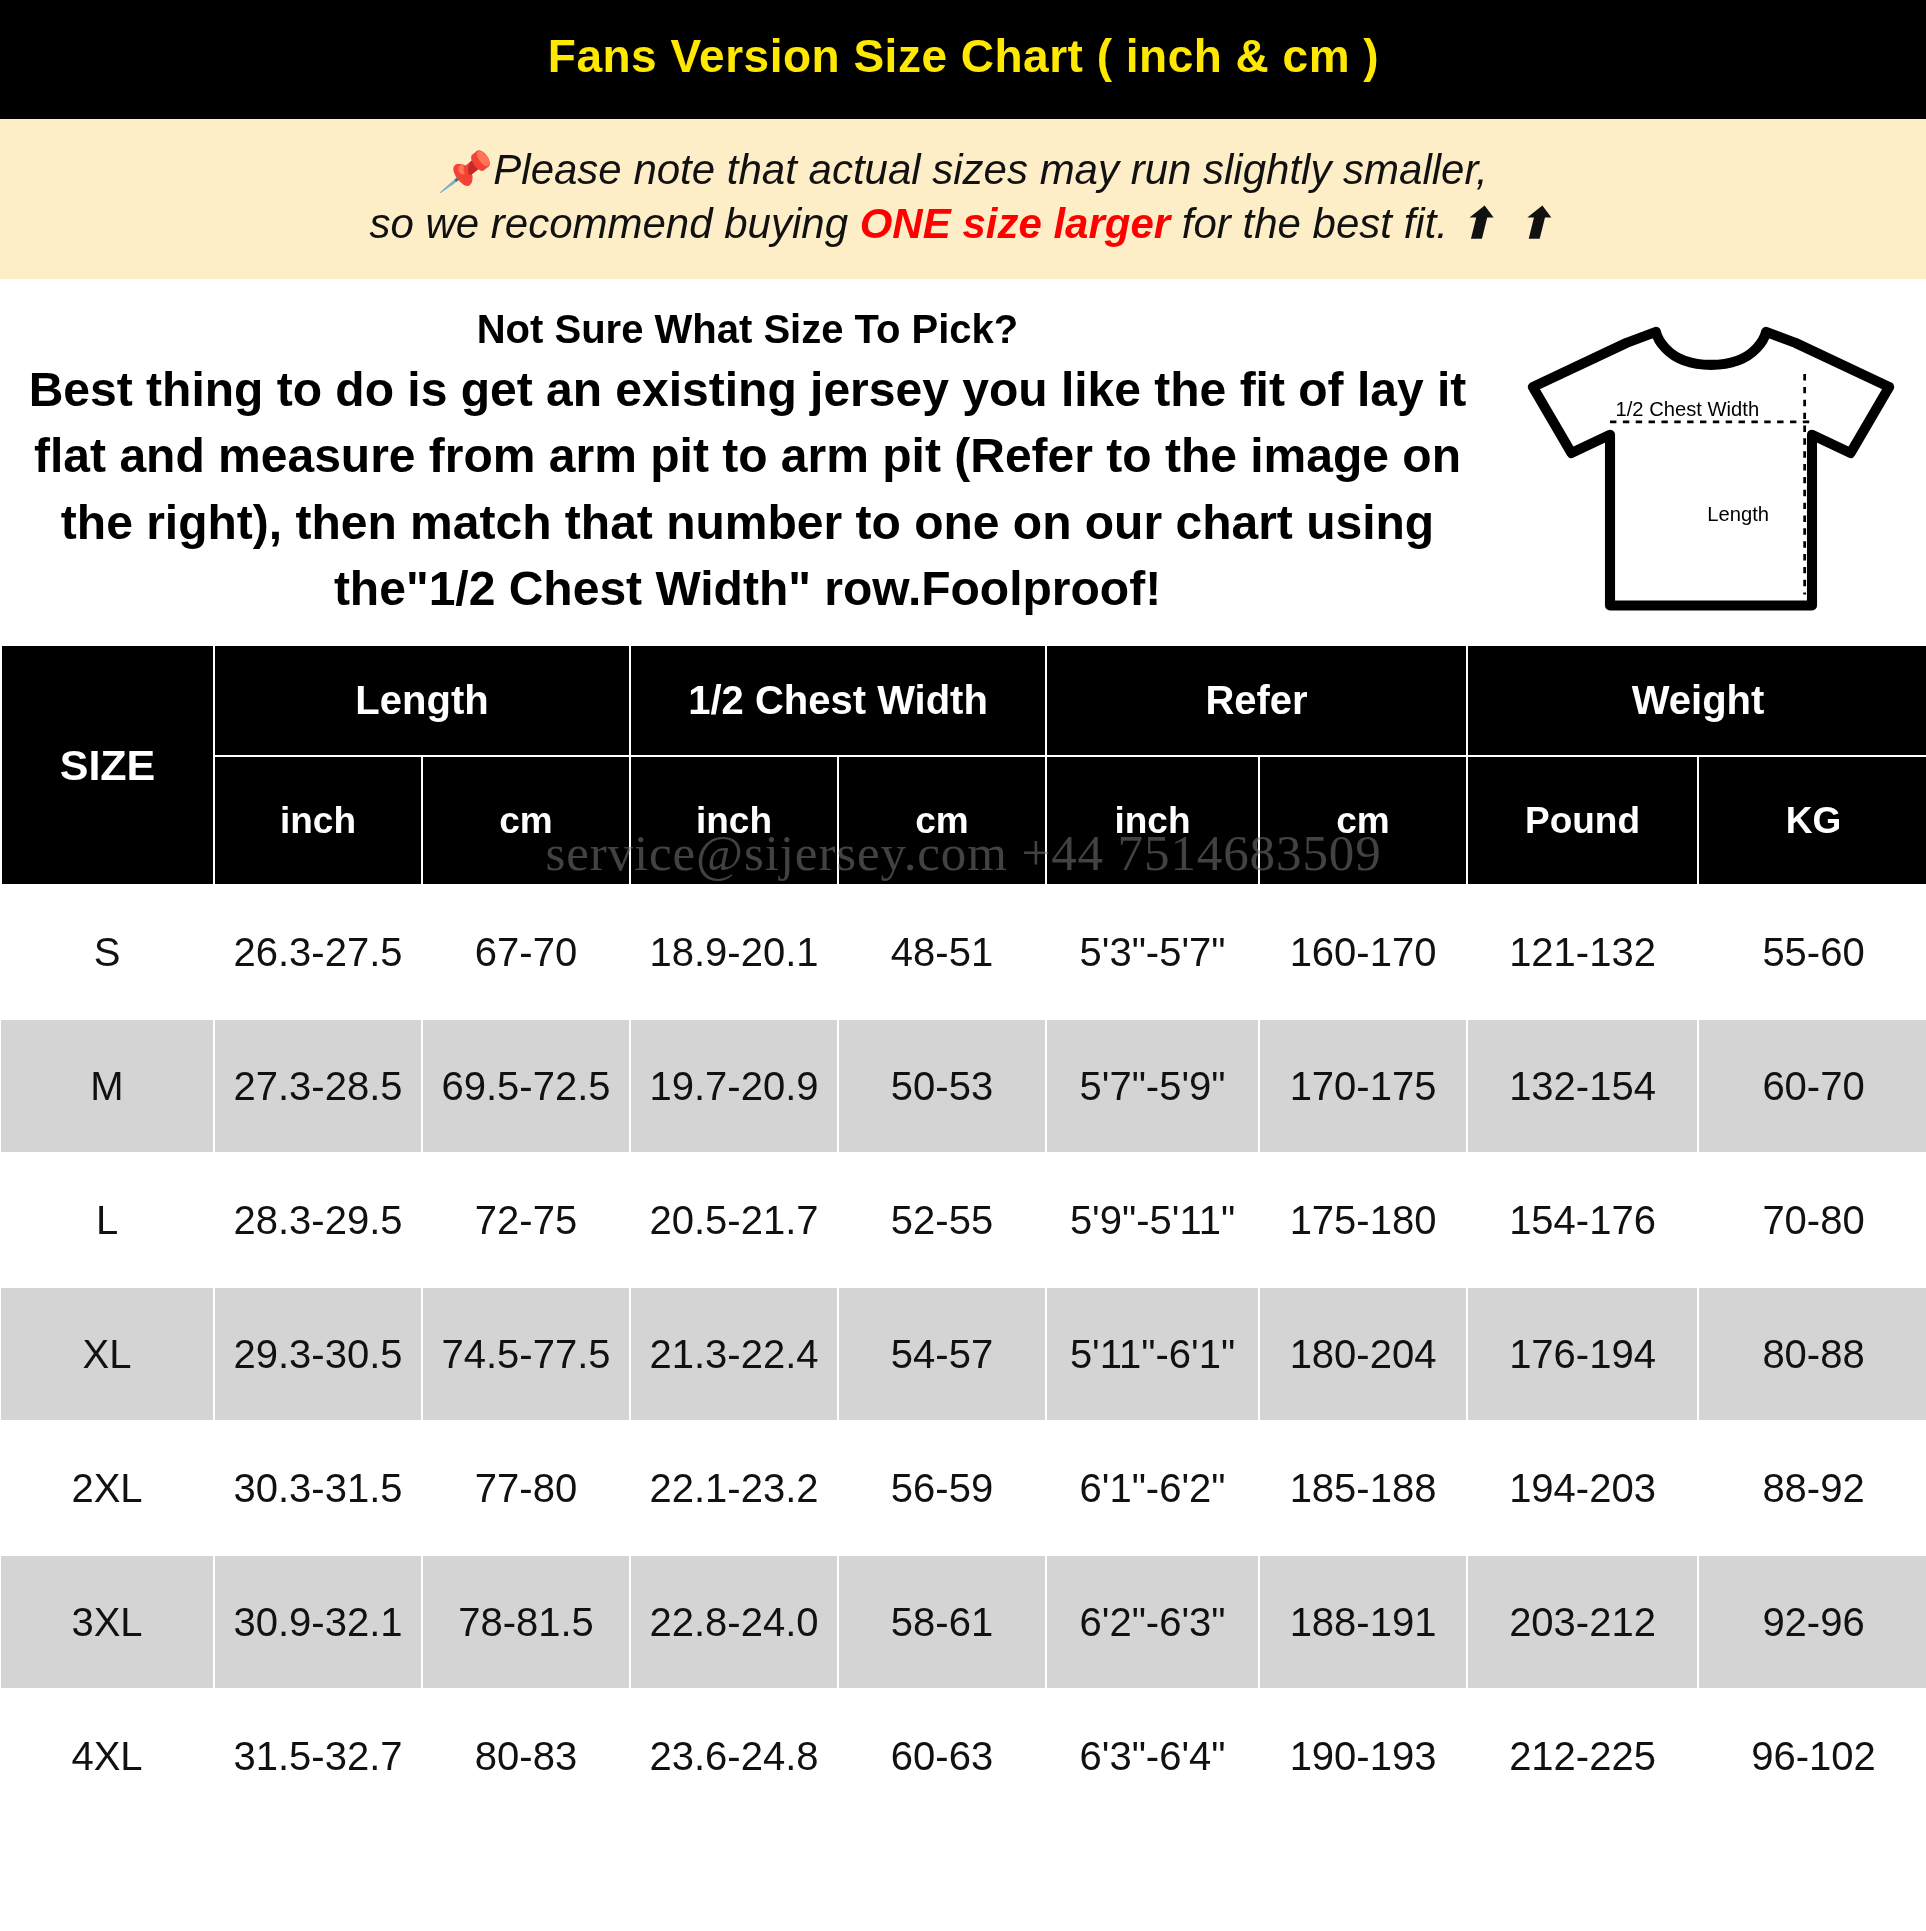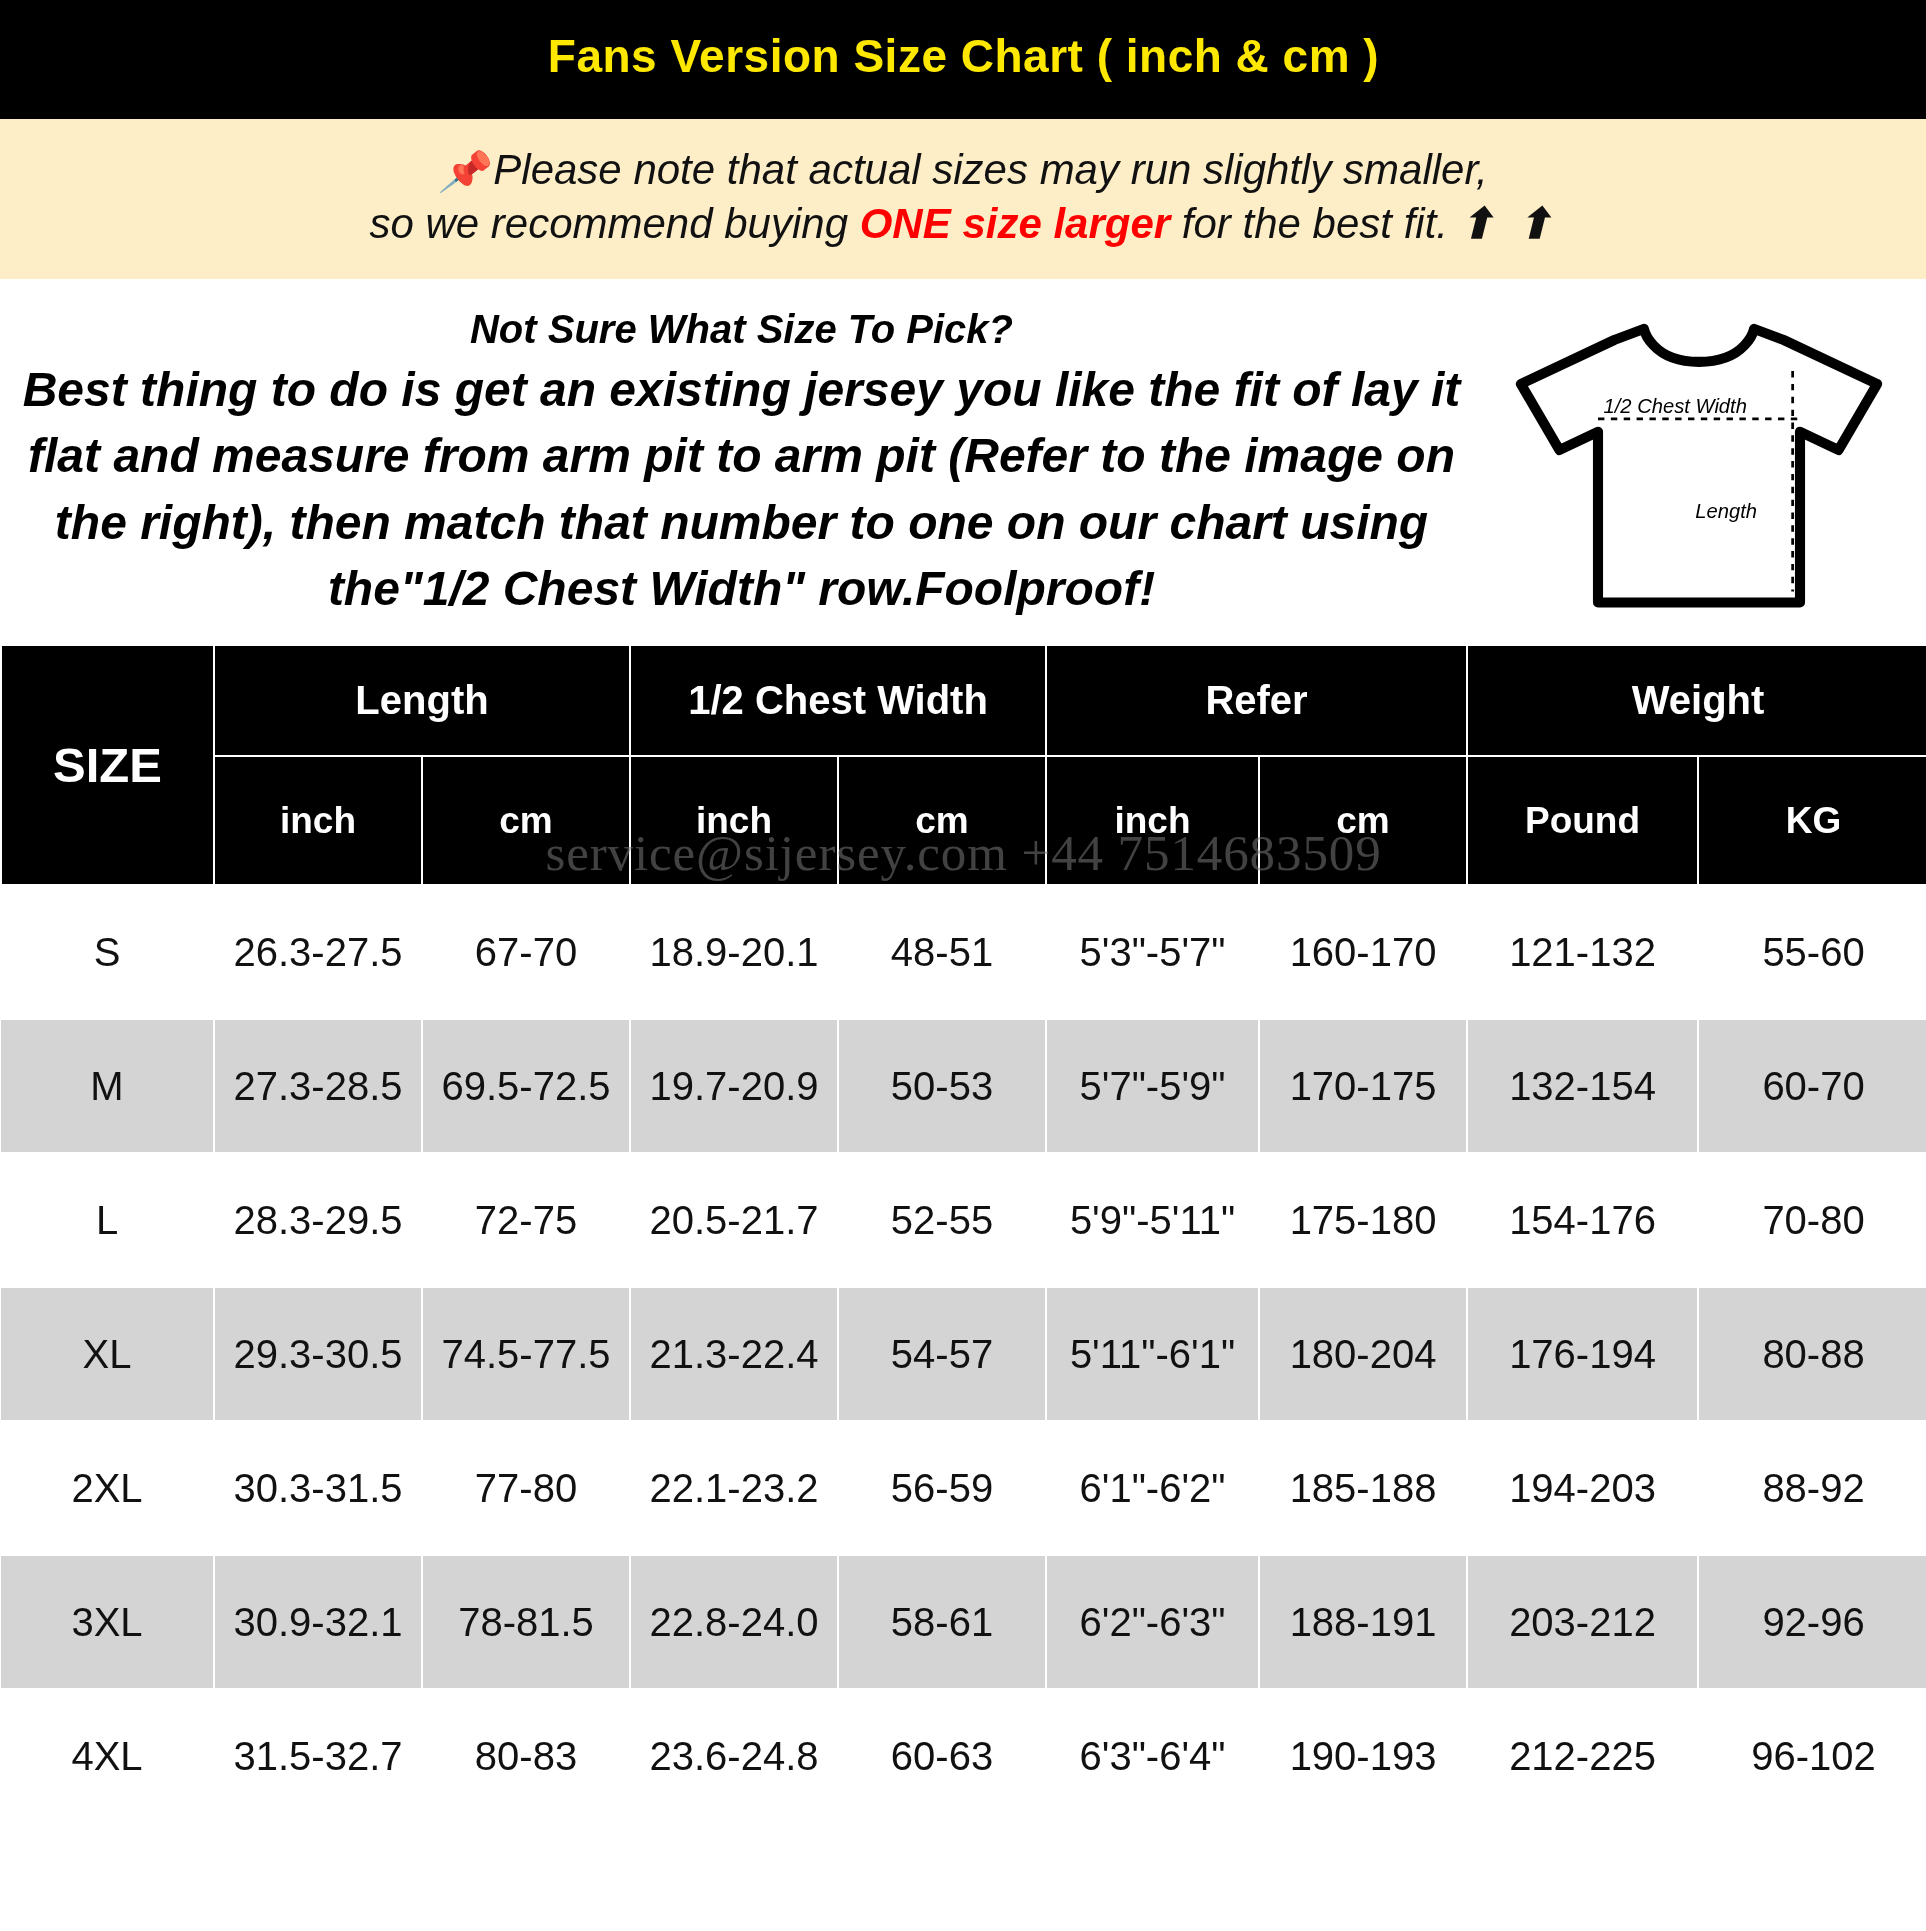--- a/index.html
+++ b/index.html
@@ -59,26 +59,25 @@
   .arrows {
     font-weight: bold;
     letter-spacing: 5.5px;
     margin-left: 11px;
   }
 
   
   .help-section {
     background: #ffffff;
     display: flex;
-    align-items: center;
-    padding: 20px 12px 22px 0;
+    align-items: flex-end;
+    padding: 20px 0 22px 0;
     position: relative;
     min-height: 340px;
     box-sizing: border-box;
-    font-style: italic;
   }
   .help-text {
     flex: 1 1 auto;
     text-align: center;
     padding: 7.3px 9.2px 0 9.2px;
   }
   .help-title {
     font-size: 40px;
     font-weight: bold;
     margin-bottom: 5.5px;
@@ -113,21 +112,21 @@
     background: #000000;
     color: #ffffff;
     font-weight: bold;
   }
   th.group-head {
     font-size: 40px;
     height: 107px;
     border-bottom: 2.8px solid #ffffff;
   }
   th.size-head {
-    font-size: 49px;
+    font-size: 43px;
     border-right: 2.8px solid #ffffff;
   }
   th.unit-head {
     font-size: 37px;
     height: 125px;
   }
   tbody td {
     font-size: 40px;
     height: 130px;
     background: #ffffff;

